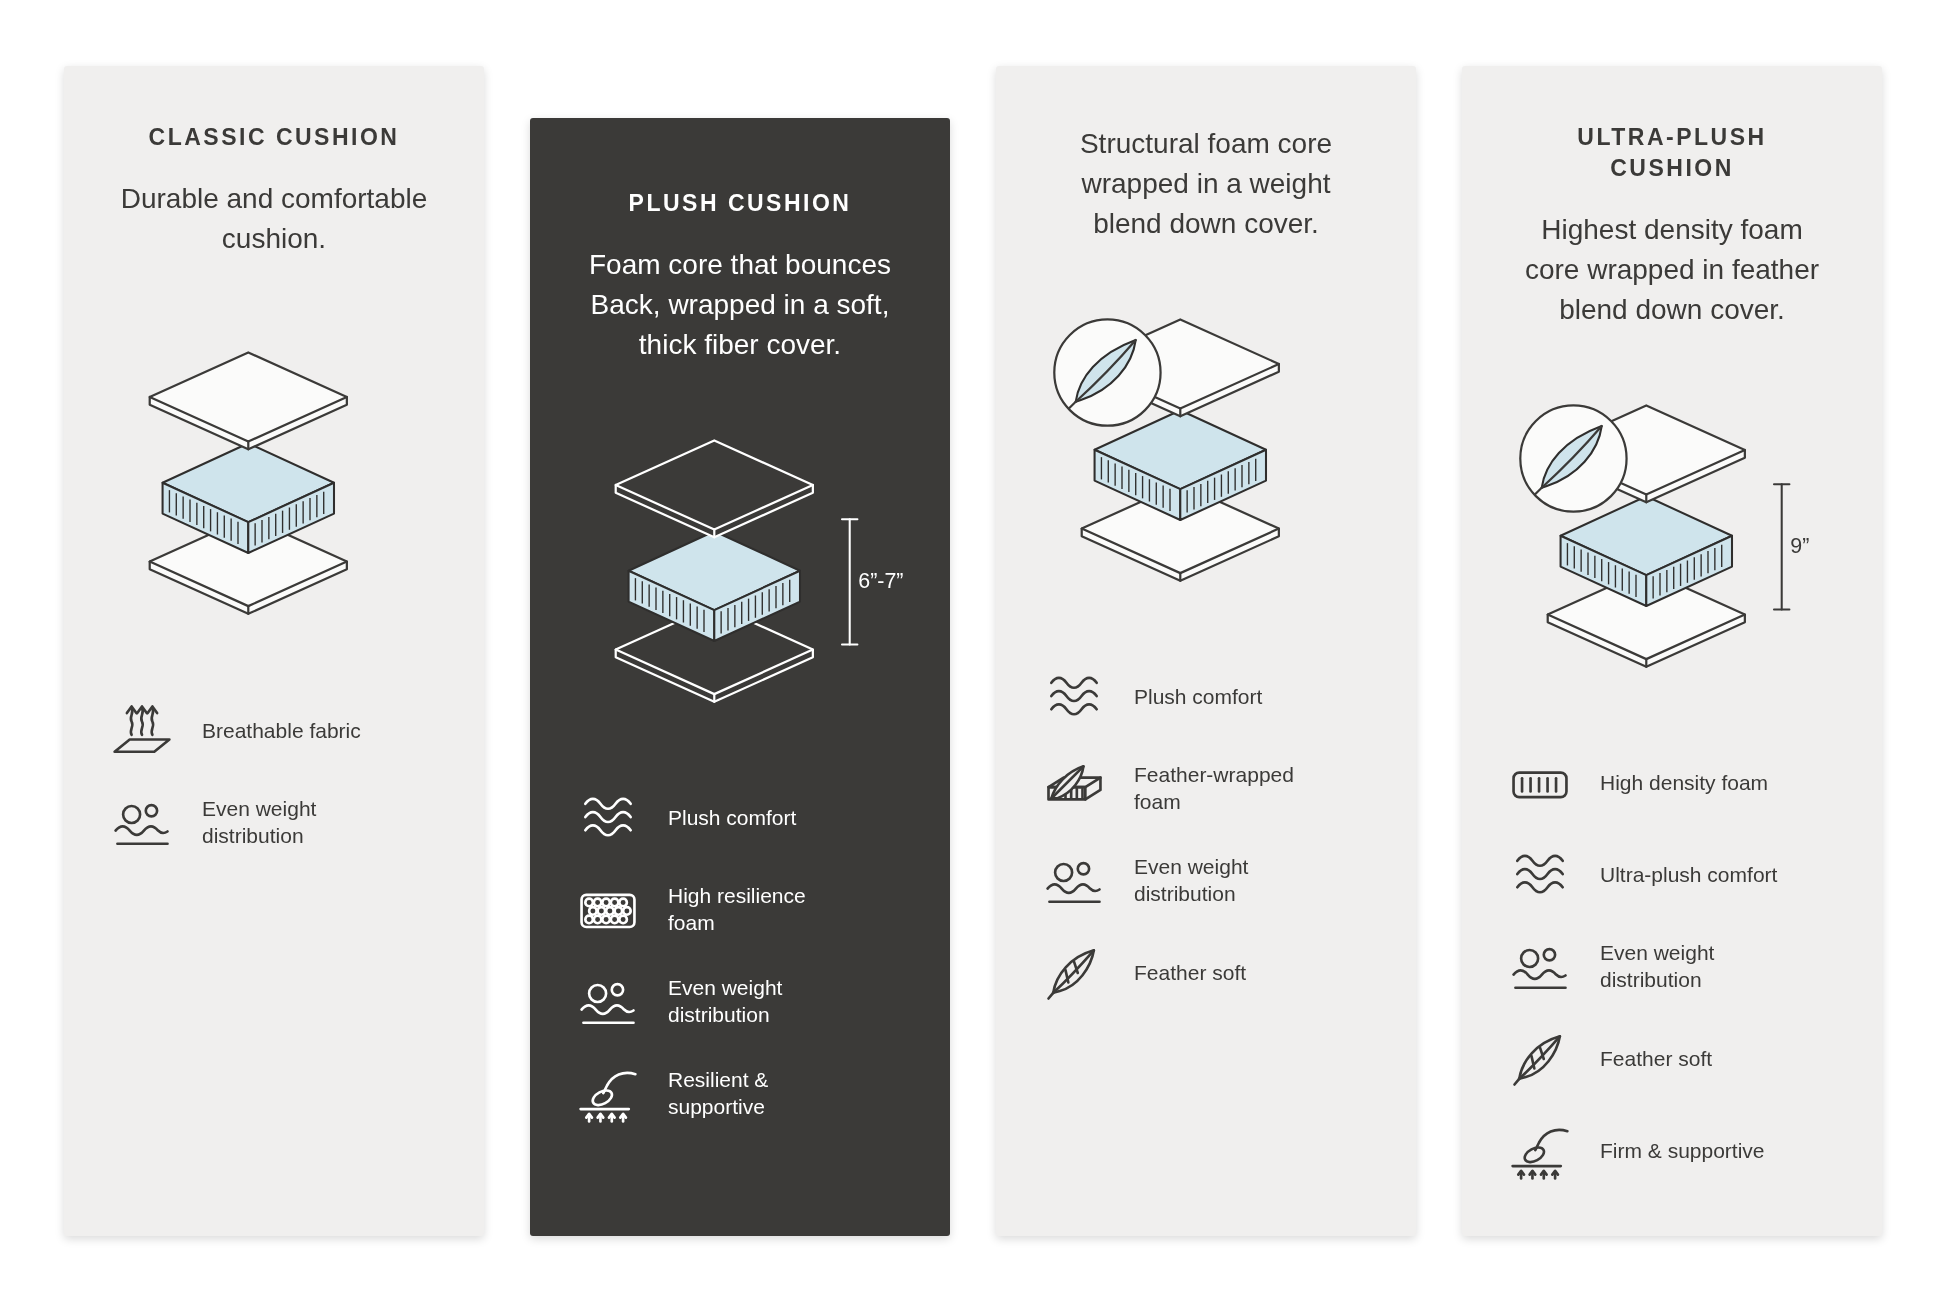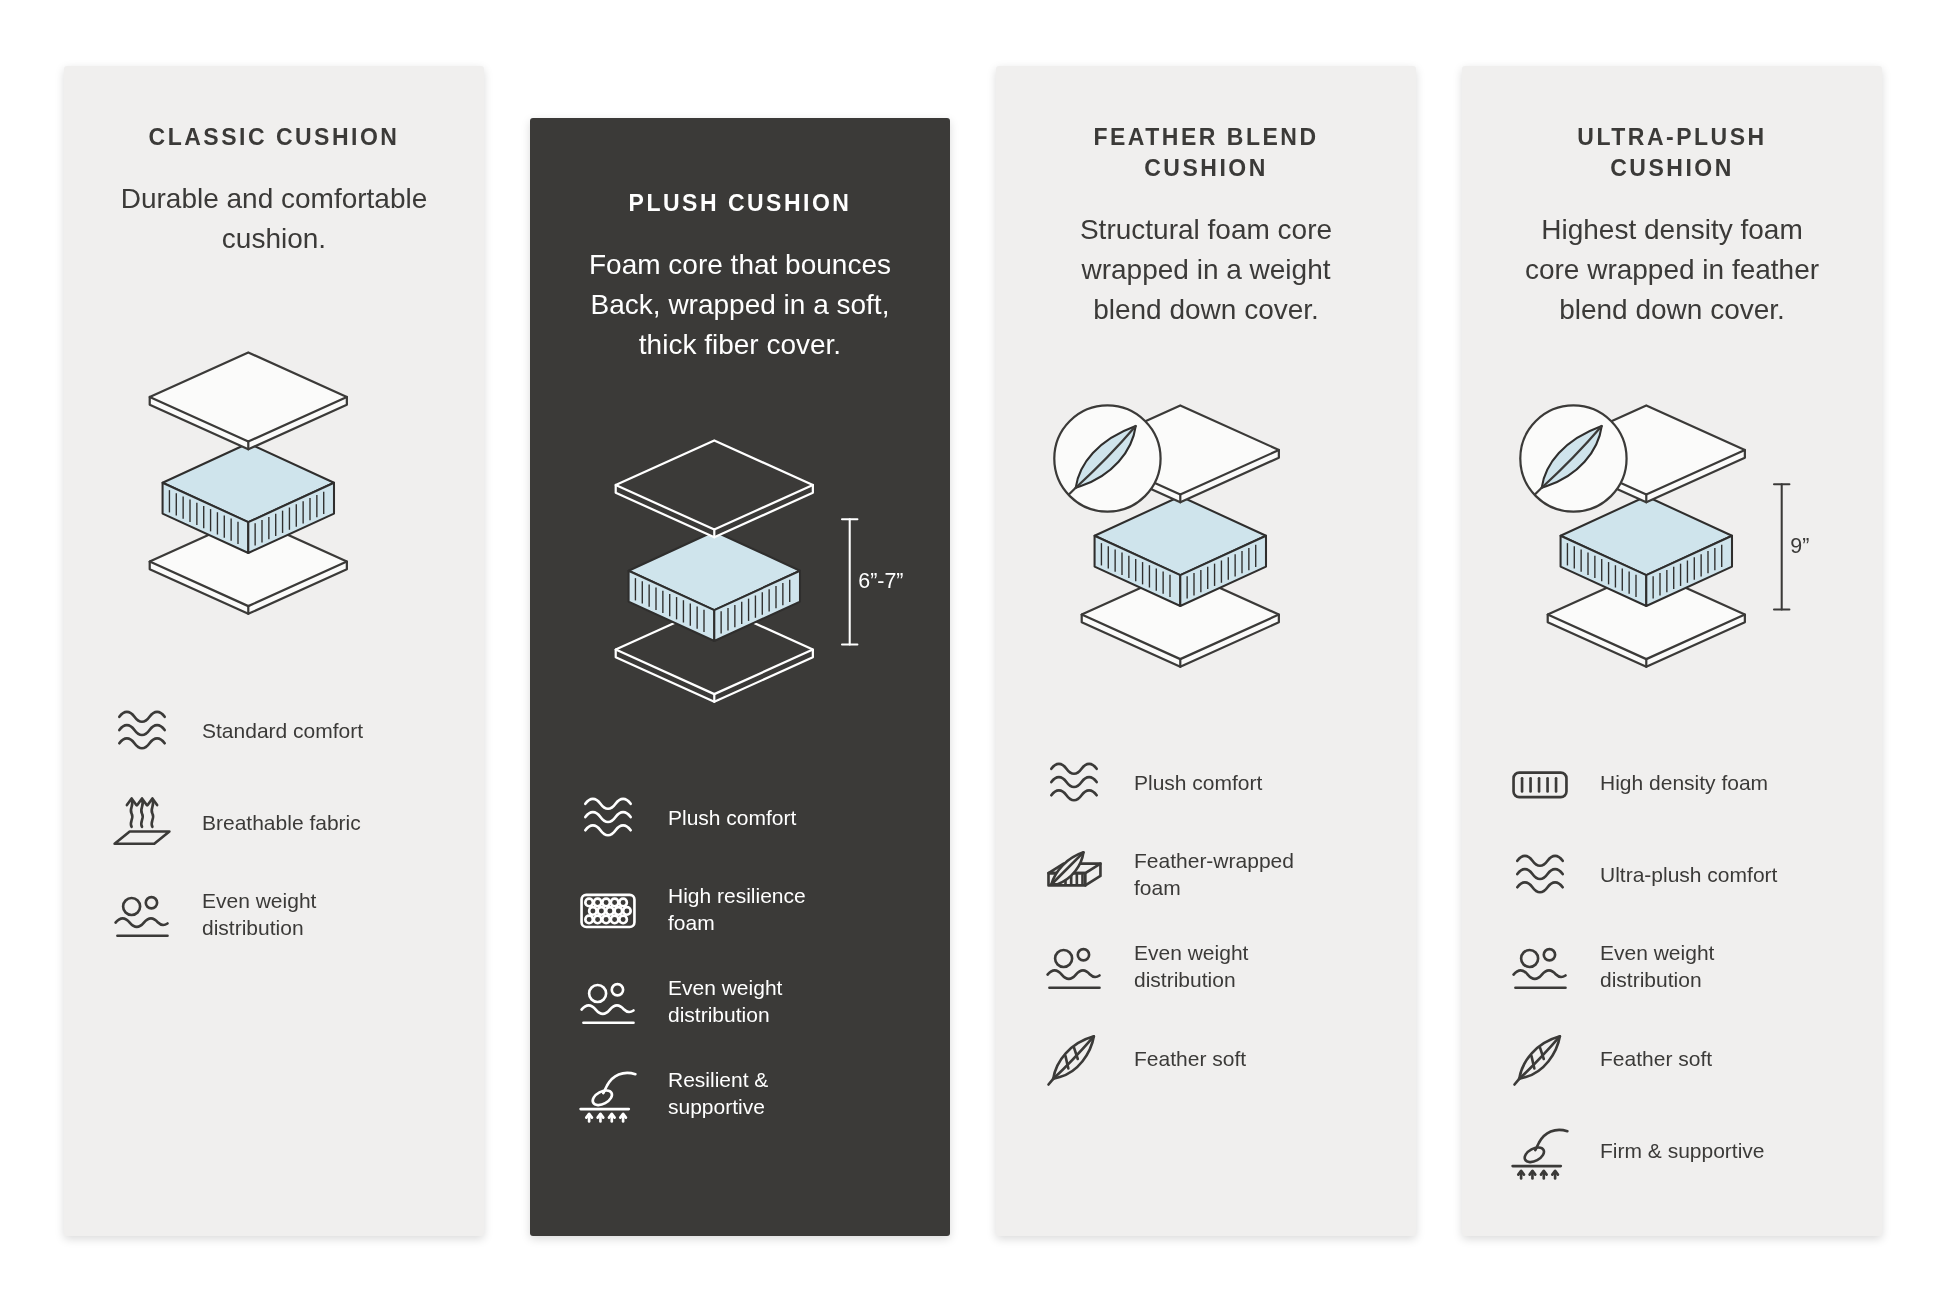--- a/index.html
+++ b/index.html
@@ -110,30 +110,20 @@
           <line x1="329" y1="110" x2="347" y2="110"></line>
           <line x1="329" y1="256" x2="347" y2="256"></line>
           <text class="measure-label" x="348" y="190"></text>
         </g>
       </svg>
     </div>
     <ul class="features">
         <li class="feature">
     <span class="f-icon">
             <svg viewBox="0 0 72 72" fill="none" stroke="currentColor" stroke-width="2.8" stroke-linecap="round" stroke-linejoin="round">
-              <path d="M12,21 C17,14 23,14 28,21 C33,28 39,28 44,21 C49,14 55,14 60,21"></path>
-              <path d="M12,35 C17,28 23,28 28,35 C33,42 39,42 44,35 C49,28 55,28 60,35"></path>
-              <path d="M12,49 C17,42 23,42 28,49 C33,56 39,56 44,49 C49,42 55,42 60,49"></path>
-            </svg>
-          </span>
-    <span class="f-label">Standard comfort</span>
-  </li>
-        <li class="feature">
-    <span class="f-icon">
-            <svg viewBox="0 0 72 72" fill="none" stroke="currentColor" stroke-width="2.8" stroke-linecap="round" stroke-linejoin="round">
               <path d="M7,58 L23,45 L65,45 L49,58 Z"></path>
               <path d="M25,40 C22,35 28,31 25,26 C22,21 28,17 25,12"></path>
               <path d="M20,17 L25,10 L30,17"></path>
               <path d="M36,40 C33,35 39,31 36,26 C33,21 39,17 36,12"></path>
               <path d="M31,17 L36,10 L41,17"></path>
               <path d="M47,40 C44,35 50,31 47,26 C44,21 50,17 47,12"></path>
               <path d="M42,17 L47,10 L52,17"></path>
             </svg>
           </span>
     <span class="f-label">Breathable fabric</span>
@@ -268,21 +258,20 @@
               <path d="M37,61 L40,57 L43,61"></path>
               <path d="M52,65 L52,58"></path>
               <path d="M49,61 L52,57 L55,61"></path>
             </svg>
           </span>
     <span class="f-label">Resilient &amp; supportive</span>
   </li>
       </ul>
   </section>
     <section class="card">
-    <h2 class="title">FEATHER BLEND CUSHION</h2>
     <p class="desc">Structural foam core wrapped in a weight blend down cover.</p>
     <div class="illus">
       <svg class="cushion" viewBox="0 0 420 340">
         <g>
           <path class="cover-fill" d="M65,262 L180,210 L295,262 L295,271 L180,323 L65,271 Z"></path>
           <path class="edge" d="M65,262 L180,314 L295,262"></path>
           <path class="edge" d="M180,314 L180,323"></path>
         </g>
         <g>
           <path class="foam" d="M80,170 L180,124 L280,170 L180,216 Z"></path>

